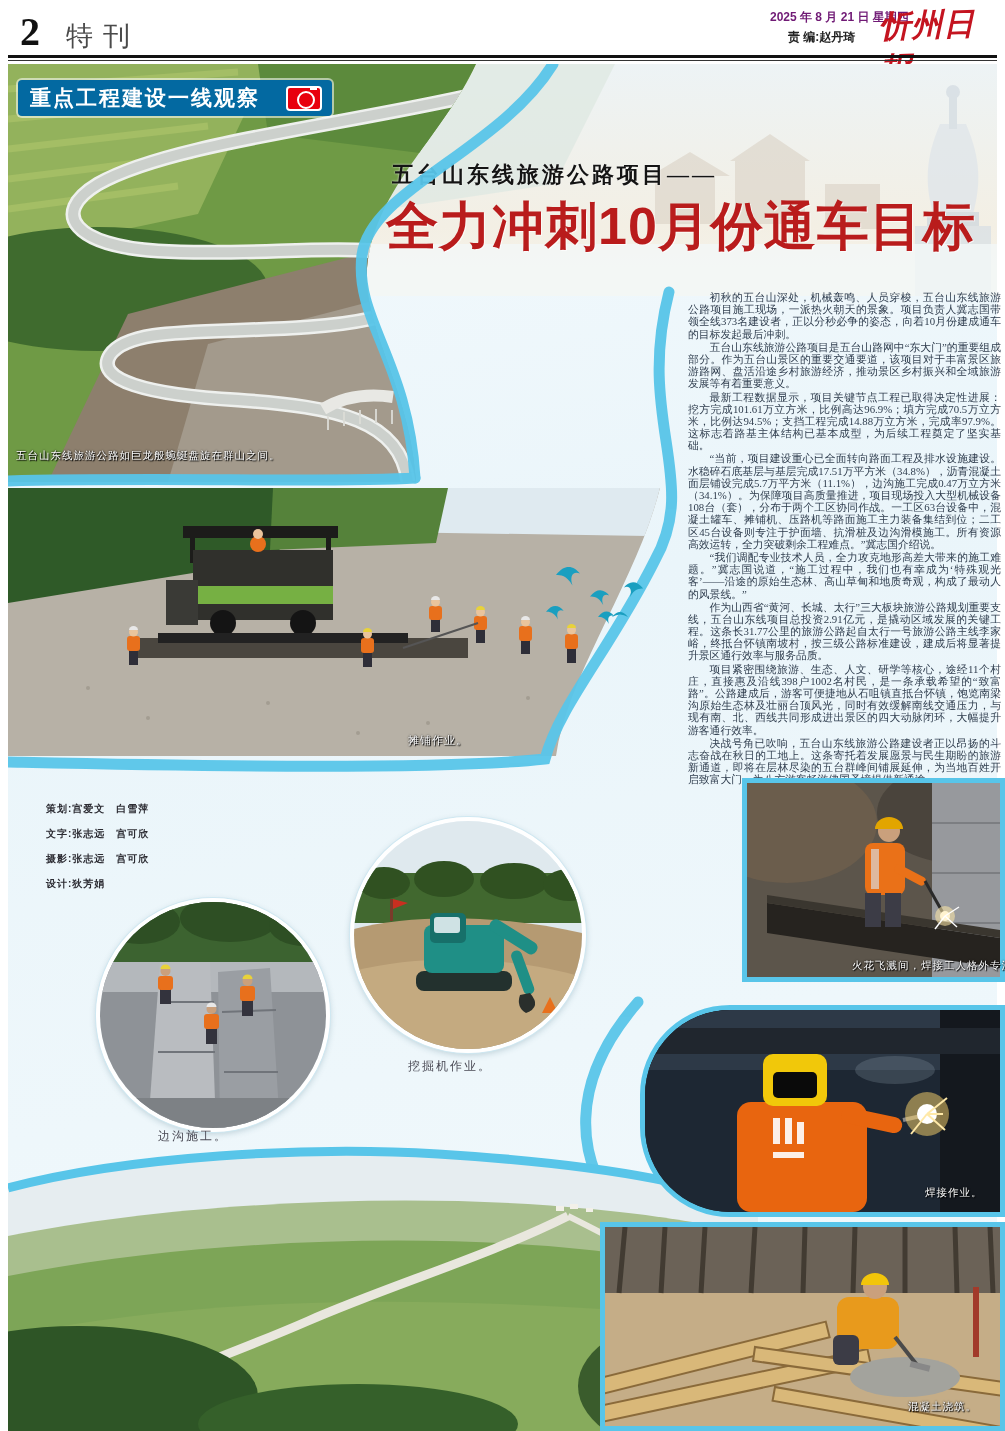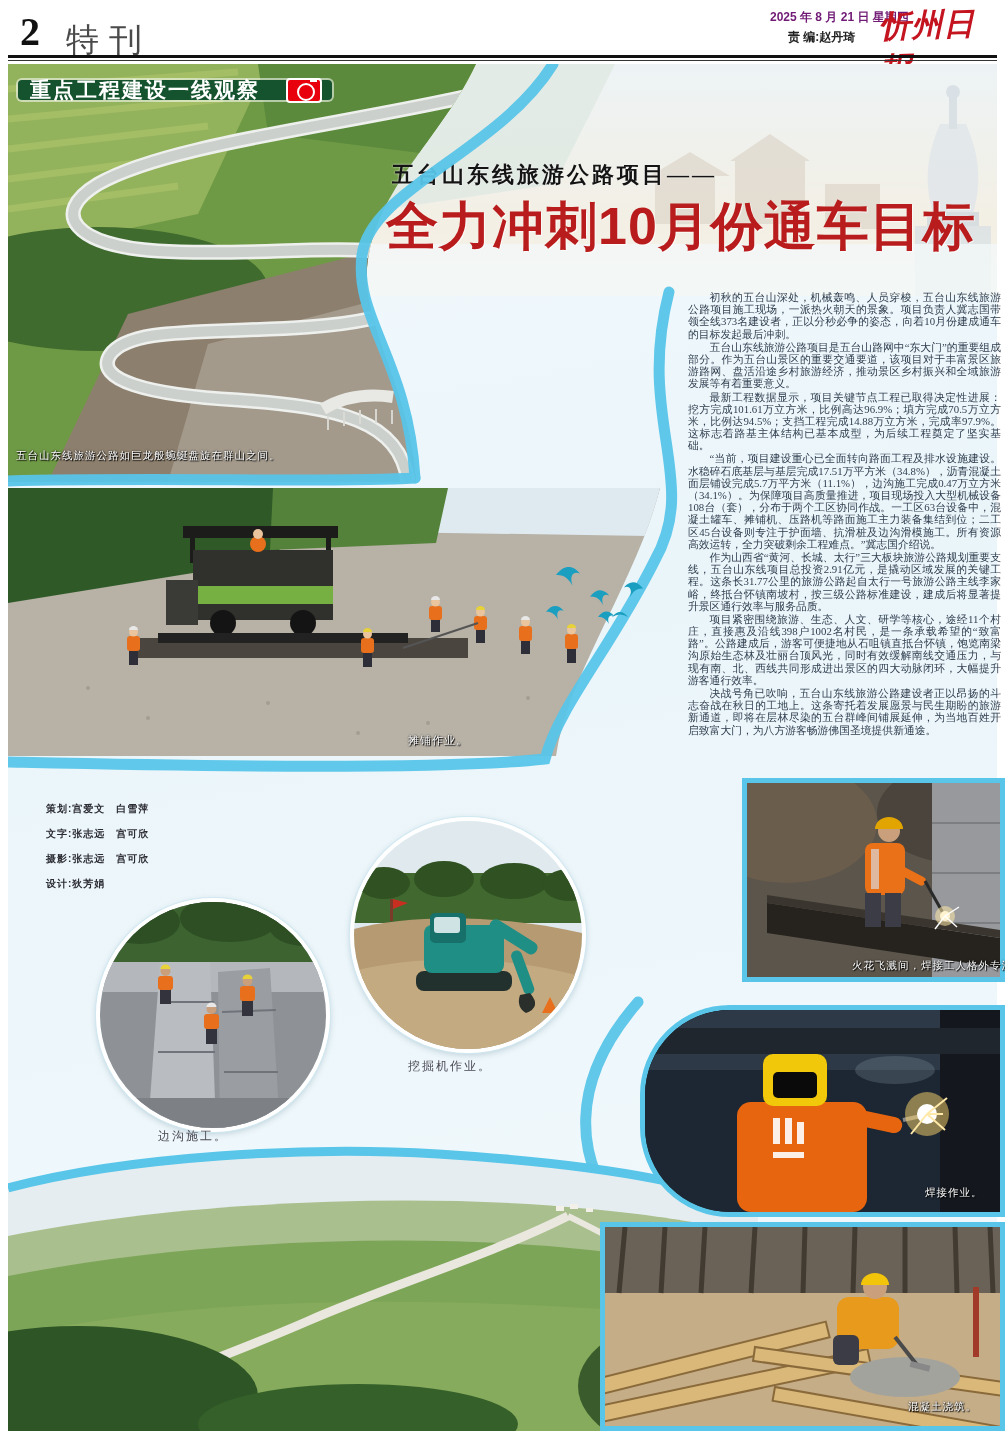--- a/index.html
+++ b/index.html
@@ -3,36 +3,36 @@
 <meta charset="utf-8">
 <style>
   * { margin:0; padding:0; box-sizing:border-box; }
   html,body { background:#ffffff; }
   body { font-family:"Liberation Sans", sans-serif; }
   .page { position:relative; width:1005px; height:1431px; background:#ffffff; overflow:hidden; }
   .abs { position:absolute; }
 
   
   .hdr-num { left:20px; top:8px; font-family:"Liberation Serif", serif; font-weight:bold; font-size:40px; color:#111; }
-  .hdr-section { left:66px; top:18px; font-size:33px; color:#4a4a4a; letter-spacing:10px; }
+  .hdr-section { left:66px; top:18px; font-size:27px; color:#4a4a4a; letter-spacing:10px; }
   .hdr-date { left:770px; top:9px; font-size:12px; font-weight:bold; color:#701a75; }
   .hdr-editor { left:788px; top:29px; font-size:12px; font-weight:bold; color:#222; }
   .hdr-masthead { left:880px; top:4px; font-size:31px; font-weight:bold; font-style:italic;
     color:#c41420; font-family:"Liberation Serif", serif; transform:rotate(-2deg); letter-spacing:1px; }
   .hdr-rule-thick { left:8px; top:55px; width:989px; height:3px; background:#111; }
   .hdr-rule-thin  { left:8px; top:60px; width:989px; height:1px; background:#333; }
 
   
   .collage { left:8px; top:64px; width:989px; height:1367px;
     background:linear-gradient(170deg,#f4fafd 0%,#eaf5fa 40%,#f2f9fc 100%); }
   .temple-bg { left:355px; top:64px; width:642px; height:232px;
     background:linear-gradient(180deg,#edf3f5 0%,#f3efe4 70%,#f6f4ec 100%); }
 
   
-  .banner { left:18px; top:80px; height:20px; background:#14532d; border-radius:4px;
+  .banner { left:18px; top:80px; height:36px; background:#0369a1; border-radius:4px;
     display:flex; align-items:center; gap:26px; padding:0 10px 0 12px; box-shadow:0 0 0 2px rgba(255,255,255,.55); }
   .banner-label { color:#fff; font-weight:bold; font-size:21px; letter-spacing:2px; }
   .camera { width:36px; height:25px; border:2.5px solid #fff; border-radius:4px; position:relative; background:#e8000d; }
   .camera:before { content:""; position:absolute; left:9px; top:3px; width:14px; height:14px; border:2.5px solid #fff; border-radius:50%; }
   .camera:after  { content:""; position:absolute; right:3px; top:-1px; width:7px; height:3px; background:#fff; }
 
   
   .kicker { left:392px; top:160px; font-family:"Liberation Serif", serif; font-weight:bold;
     font-size:22px; color:#141414; letter-spacing:3px; text-shadow:0 0 2px rgba(255,255,255,.9); }
   .title { left:386px; top:192px; width:616px; font-weight:bold; font-size:52px; color:#b91c1c;
@@ -133,20 +133,21 @@
   </div>
 
   <div class="abs kicker">五台山东线旅游公路项目——</div>
   <div class="abs title">全力冲刺10月份通车目标</div>
 
   <div class="abs article">
     <p>初秋的五台山深处，机械轰鸣、人员穿梭，五台山东线旅游公路项目施工现场，一派热火朝天的景象。项目负责人冀志国带领全线373名建设者，正以分秒必争的姿态，向着10月份建成通车的目标发起最后冲刺。</p>
     <p>五台山东线旅游公路项目是五台山路网中“东大门”的重要组成部分。作为五台山景区的重要交通要道，该项目对于丰富景区旅游路网、盘活沿途乡村旅游经济，推动景区乡村振兴和全域旅游发展等有着重要意义。</p>
     <p>最新工程数据显示，项目关键节点工程已取得决定性进展：挖方完成101.61万立方米，比例高达96.9%；填方完成70.5万立方米，比例达94.5%；支挡工程完成14.88万立方米，完成率97.9%。这标志着路基主体结构已基本成型，为后续工程奠定了坚实基础。</p>
     <p>“当前，项目建设重心已全面转向路面工程及排水设施建设。水稳碎石底基层与基层完成17.51万平方米（34.8%），沥青混凝土面层铺设完成5.7万平方米（11.1%），边沟施工完成0.47万立方米（34.1%）。为保障项目高质量推进，项目现场投入大型机械设备108台（套），分布于两个工区协同作战。一工区63台设备中，混凝土罐车、摊铺机、压路机等路面施工主力装备集结到位；二工区45台设备则专注于护面墙、抗滑桩及边沟滑模施工。所有资源高效运转，全力突破剩余工程难点。”冀志国介绍说。</p>
+    <p>“我们调配专业技术人员，全力攻克地形高差大带来的施工难题。”冀志国说道，“施工过程中，我们也有幸成为‘特殊观光客’——沿途的原始生态林、高山草甸和地质奇观，构成了最动人的风景线。”</p>
     <p>作为山西省“黄河、长城、太行”三大板块旅游公路规划重要支线，五台山东线项目总投资2.91亿元，是撬动区域发展的关键工程。这条长31.77公里的旅游公路起自太行一号旅游公路主线李家峪，终抵台怀镇南坡村，按三级公路标准建设，建成后将显著提升景区通行效率与服务品质。</p>
     <p>项目紧密围绕旅游、生态、人文、研学等核心，途经11个村庄，直接惠及沿线398户1002名村民，是一条承载希望的“致富路”。公路建成后，游客可便捷地从石咀镇直抵台怀镇，饱览南梁沟原始生态林及壮丽台顶风光，同时有效缓解南线交通压力，与现有南、北、西线共同形成进出景区的四大动脉闭环，大幅提升游客通行效率。</p>
     <p>决战号角已吹响，五台山东线旅游公路建设者正以昂扬的斗志奋战在秋日的工地上。这条寄托着发展愿景与民生期盼的旅游新通道，即将在层林尽染的五台群峰间铺展延伸，为当地百姓开启致富大门，为八方游客畅游佛国圣境提供新通途。</p>
   </div>
 
   <div class="abs" style="left:8px; top:488px;">
     <svg class="photo" width="665" height="268" viewBox="0 0 665 268">
       <defs>
           <clipPath id="clipP">
             <path d="M0,0 H652 C628,95 560,185 548,268 H0 Z"></path>

